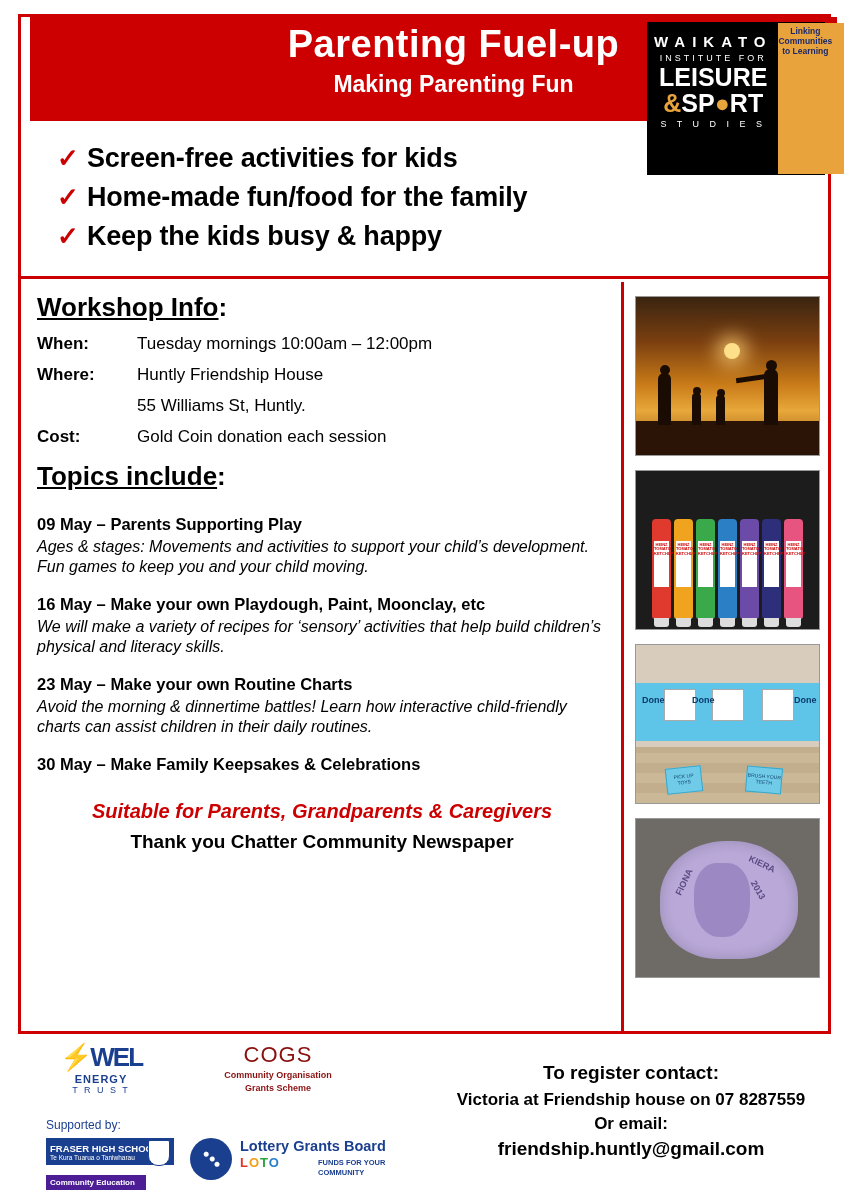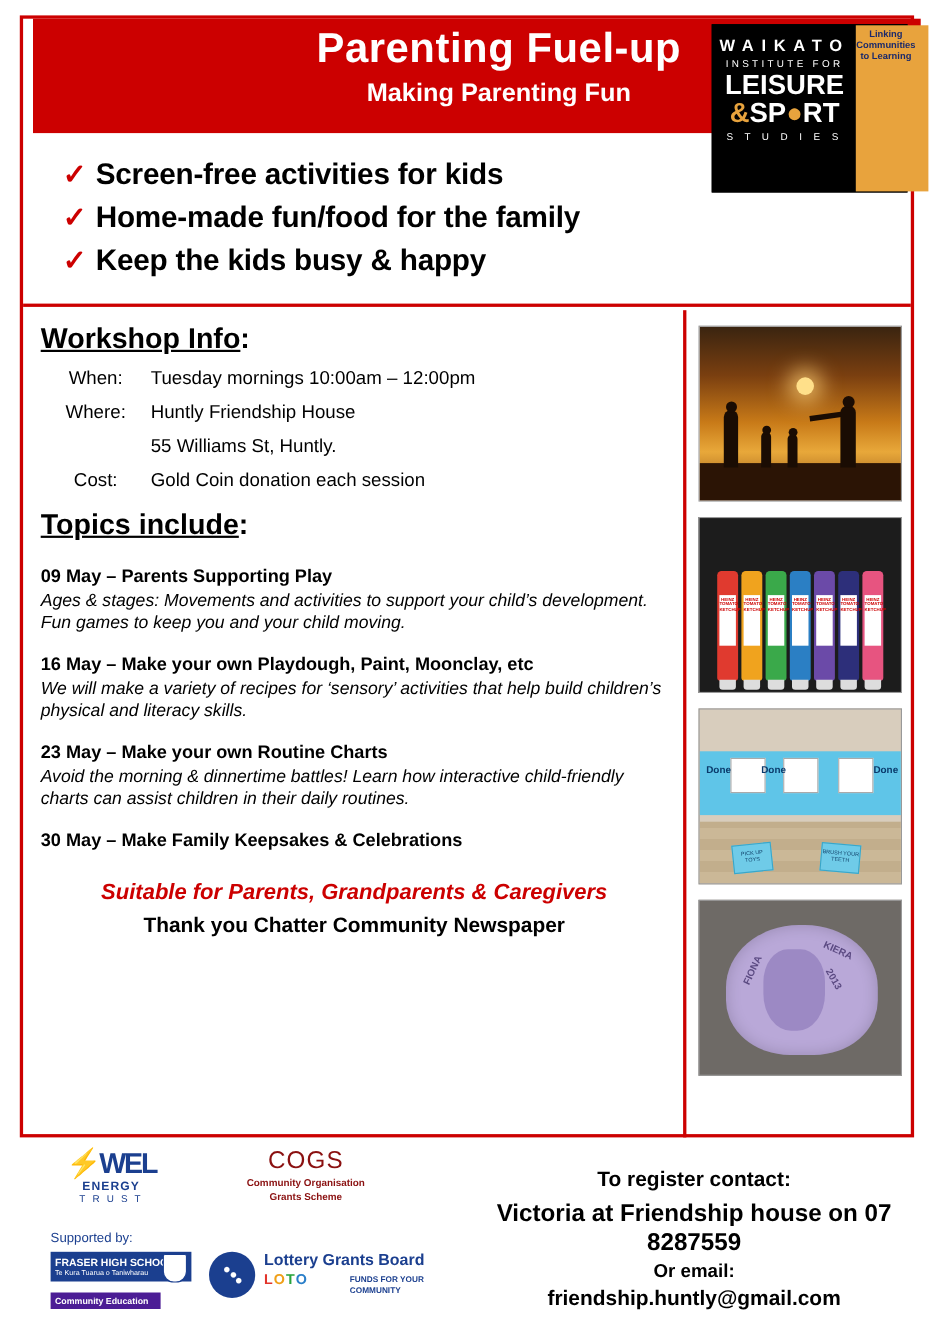--- a/index.html
+++ b/index.html
@@ -179,21 +179,21 @@
     font-size: 26px;
     font-weight: bold;
   }
 
   .info-table { width: 100%; border-collapse: collapse; margin-top: 2px; }
   .info-table td {
     font-size: 17px;
     padding: 3px 0 8px 0;
     vertical-align: top;
   }
-  .info-label { font-weight: normal; width: 100px; text-align: center; }
+  .info-label { font-weight: bold; width: 100px; }
   .info-val { font-weight: normal; }
 
   .topics-heading { margin-top: 6px; }
 
   .topic { margin-top: 17px; }
   .topic-title {
     font-size: 16.5px;
     font-weight: bold;
     margin-bottom: 3px;
   }
@@ -391,21 +391,21 @@
   .lot-loto span:nth-child(1) { color: #e2342b; }
   .lot-loto span:nth-child(2) { color: #f0a019; }
   .lot-loto span:nth-child(3) { color: #28a33c; }
   .lot-loto span:nth-child(4) { color: #2a7fc9; }
   .lot-t2 { position: absolute; left: 128px; top: 22px; font-size: 7.5px; color: #1b3f8f; font-weight: bold; line-height: 1.3; }
 
   .footer-contact {
     position: absolute; right: 0; top: 22px; width: 400px; text-align: center;
   }
   .contact-l1 { font-size: 19px; font-weight: bold; margin-bottom: 6px; }
-  .contact-l2 { font-size: 22px; font-weight: bold; margin-bottom: 4px; }
+  .contact-l2 { font-size: 17px; font-weight: bold; margin-bottom: 4px; }
   .contact-l3 { font-size: 17px; font-weight: bold; margin-bottom: 4px; }
   .contact-l4 { font-size: 19px; font-weight: bold; }
 </style>
 </head>
 <body>
 
 <div class="poster">
 
   <div class="outer-frame"></div>
 

